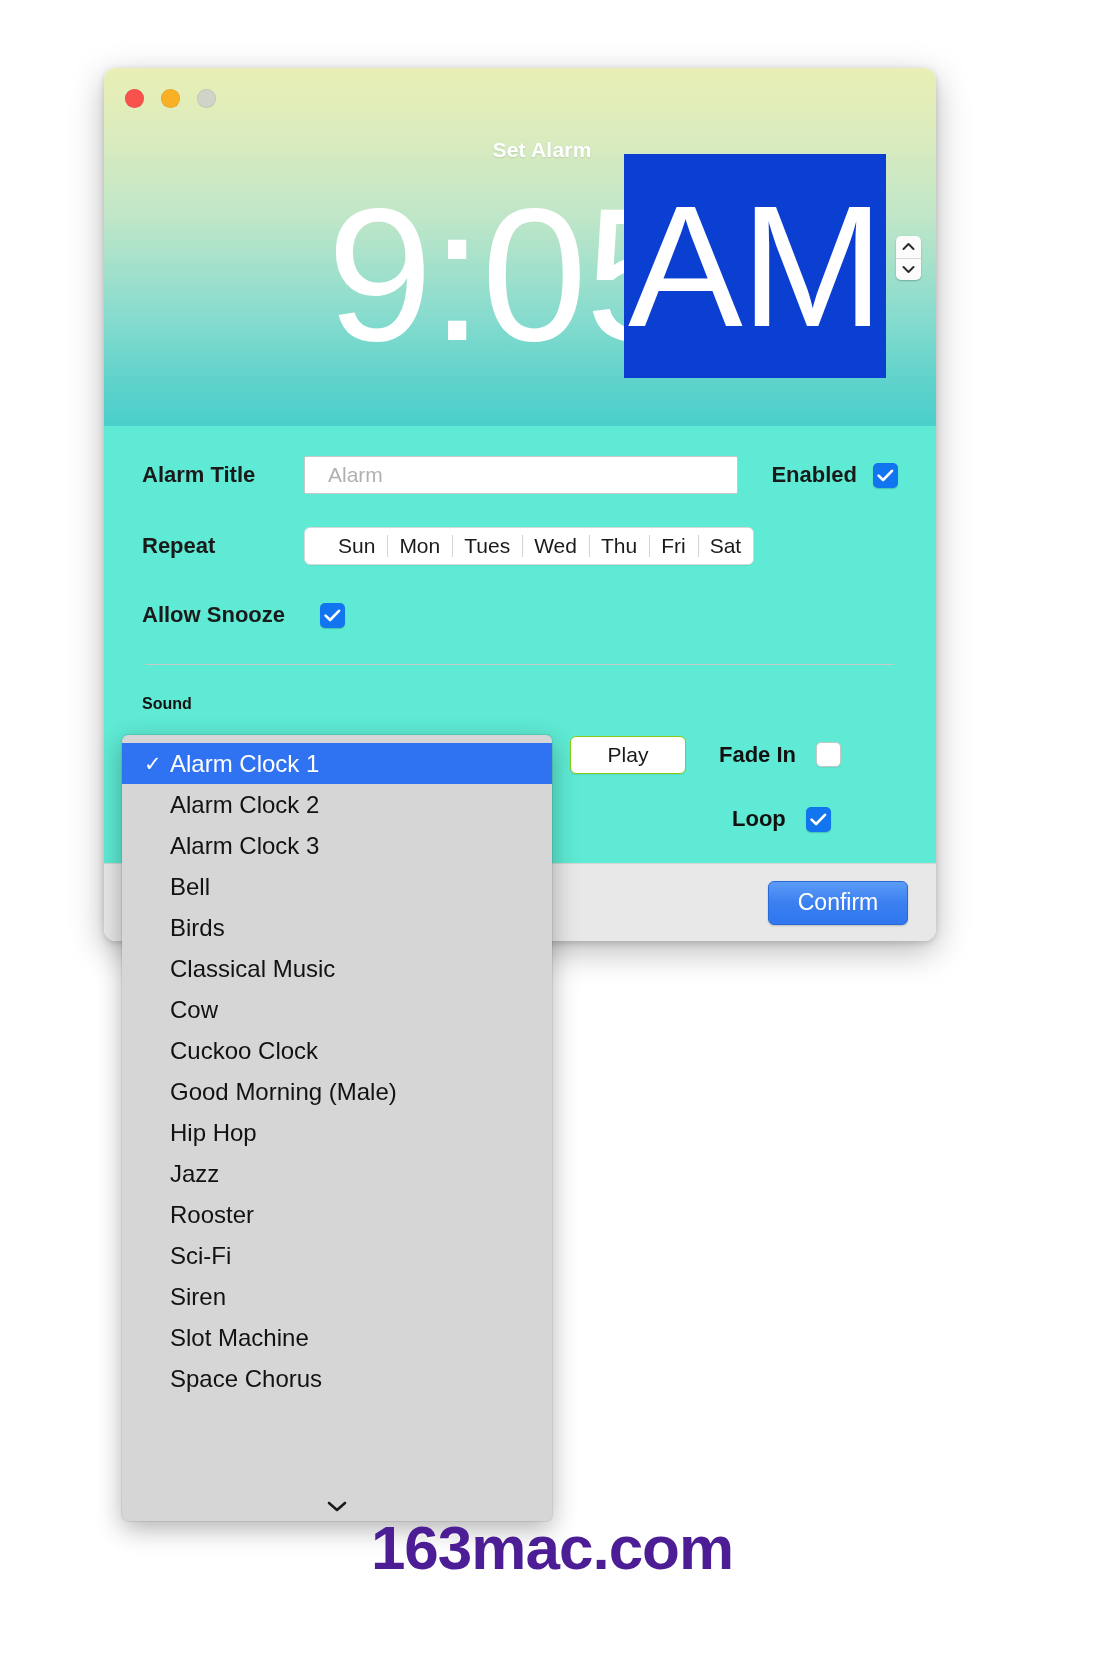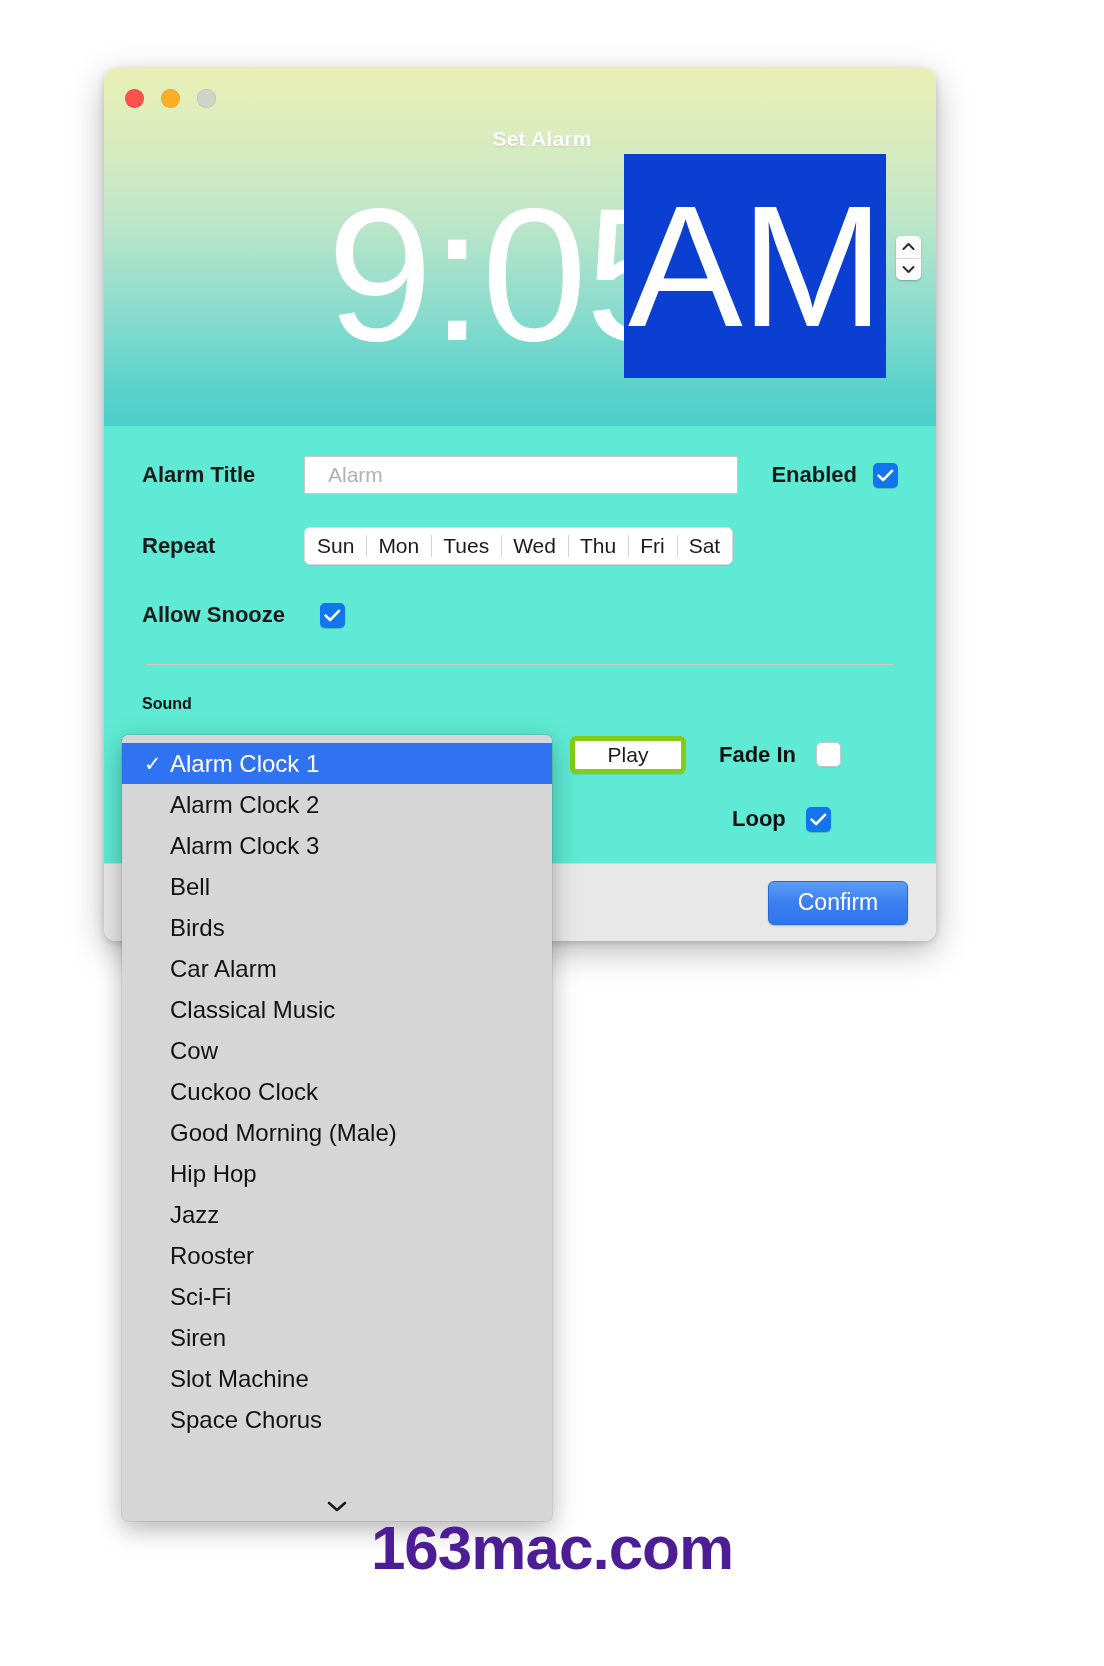--- a/index.html
+++ b/index.html
@@ -58,21 +58,21 @@
     border-radius: 50%;
     box-shadow: inset 0 0 0 0.5px rgba(0,0,0,0.12);
   }
   .light.red    { background: #f9514c; }
   .light.yellow { background: #f9b025; }
   .light.gray   { background: #cfd4c9; }
 
   .hero-title {
     position: absolute;
     left: 0; right: 0;
-    top: 59px;
+    top: 70px;
     text-align: center;
     color: #ffffff;
     font-size: 21px;
     font-weight: bold;
     letter-spacing: 0.2px;
     text-shadow: 0 1px 2px rgba(0,0,0,0.12);
     padding-left: 44px;
   }
 
   .time-row {
@@ -205,20 +205,21 @@
 
   .repeat-group {
     display: flex;
     align-items: center;
     height: 38px;
     border: 1px solid #d8d8d8;
     border-radius: 6px;
     background: #fff;
     box-shadow: 0 1px 1px rgba(0,0,0,0.05);
     overflow: hidden;
+    padding-left: 21px;
   }
   .day {
     font-size: 21px;
     color: #1a1a1a;
     padding: 0 12px;
     height: 100%;
     display: flex;
     align-items: center;
     background: #fff;
     position: relative;
@@ -277,21 +278,21 @@
     align-items: center;
     justify-content: center;
   }
 
   .play-btn {
     margin-left: 24px;
     width: 116px;
     height: 38px;
     border-radius: 6px;
     background: #ffffff;
-    border: 5px solid #84cc16;
+    border: 1px solid #84cc16;
     box-shadow: 0 1px 1px rgba(0,0,0,0.07);
     font-size: 21px;
     color: #1a1a1a;
     display: flex;
     align-items: center;
     justify-content: center;
     cursor: default;
     font-family: "Liberation Sans", sans-serif;
   }
 
@@ -591,24 +592,20 @@
     <div class="menu-item">
       <span class="check"></span>
       <span>Bell</span>
     </div>
     <div class="menu-item">
       <span class="check"></span>
       <span>Birds</span>
     </div>
     <div class="menu-item">
       <span class="check"></span>
-      <span>Car Alarm</span>
-    </div>
-    <div class="menu-item">
-      <span class="check"></span>
       <span>Classical Music</span>
     </div>
     <div class="menu-item">
       <span class="check"></span>
       <span>Cow</span>
     </div>
     <div class="menu-item">
       <span class="check"></span>
       <span>Cuckoo Clock</span>
     </div>

